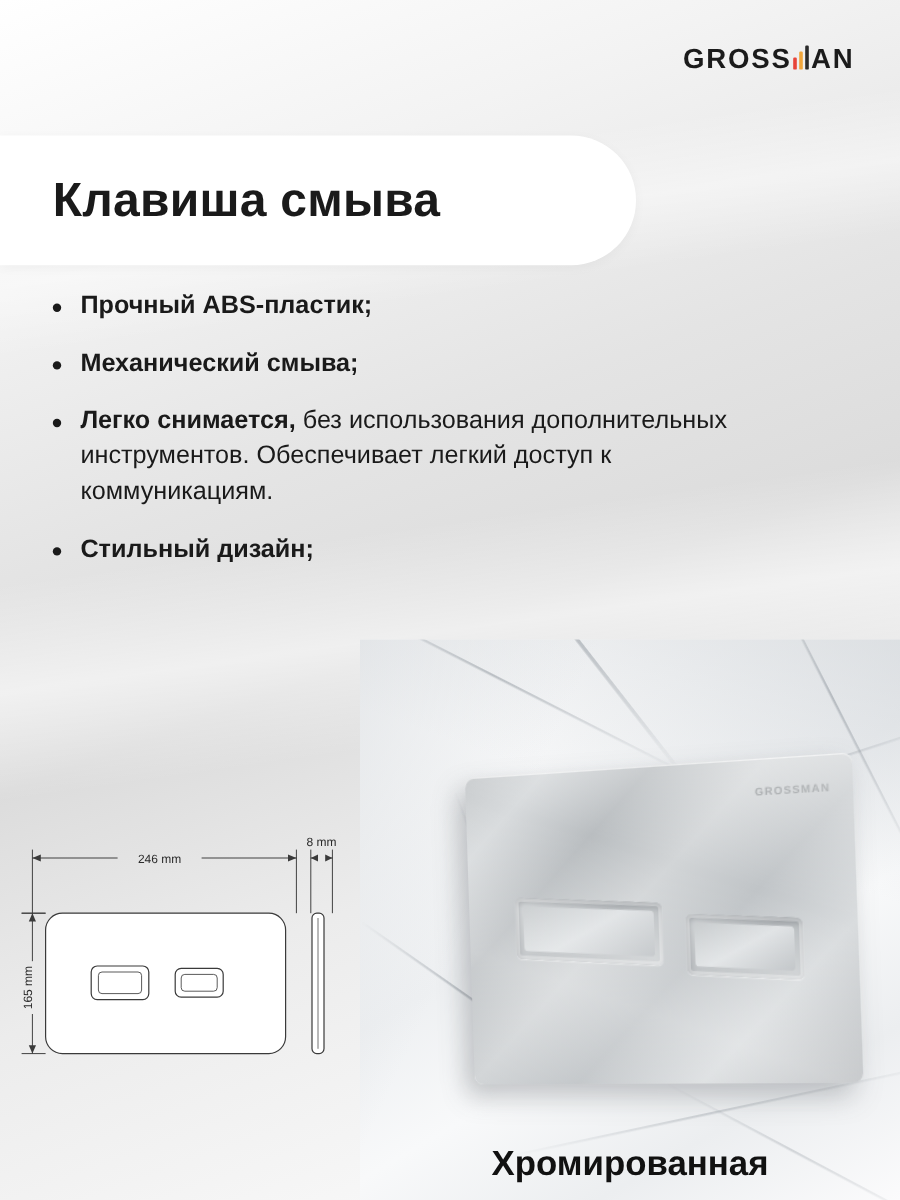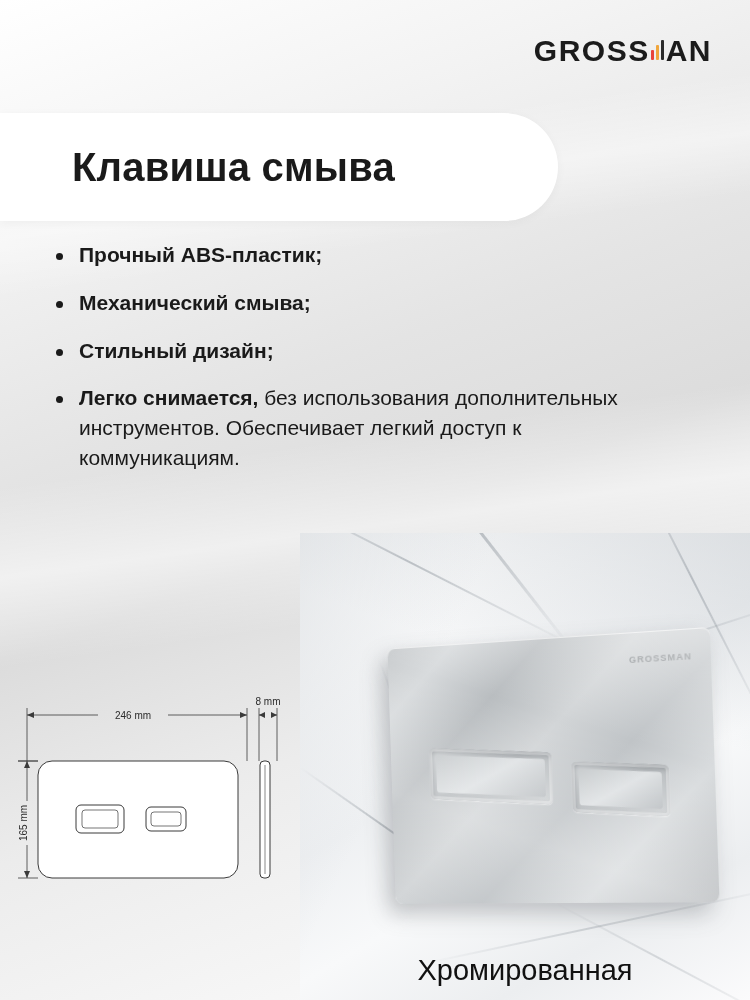--- a/index.html
+++ b/index.html
@@ -35,21 +35,21 @@
   
   .brand {
     position: absolute;
     top: 34px;
     right: 38px;
     display: flex;
     align-items: center;
     letter-spacing: 1px;
   }
   .brand-text {
-    font-size: 30px;
+    font-size: 23px;
     font-weight: bold;
     color: #1b1b1b;
     letter-spacing: 1.5px;
     font-family: "Liberation Sans", sans-serif;
   }
   .brand-mark {
     position: relative;
     display: inline-block;
     width: 16px;
     height: 30px;
@@ -72,35 +72,34 @@
     left: 0;
     top: 113px;
     width: 530px;
     height: 108px;
     background: #ffffff;
     border-top-right-radius: 54px;
     border-bottom-right-radius: 54px;
     display: flex;
     align-items: center;
     box-shadow: 0 2px 10px rgba(0,0,0,0.04);
-    padding-left: 28px;
   }
   .title-card h1 {
     margin: 0 0 0 44px;
     font-size: 40px;
     line-height: 1;
     font-weight: bold;
     color: #1a1a1a;
     letter-spacing: 0.2px;
   }
 
   
   .features {
     position: absolute;
-    left: 56px;
+    left: 44px;
     top: 240px;
     width: 600px;
   }
   .feature {
     display: flex;
     align-items: flex-start;
     margin-bottom: 18px;
   }
   .dot {
     width: 7px;
@@ -211,21 +210,21 @@
     background: linear-gradient(150deg, #c4c8ca 0%, #dfe2e4 50%, #bcc0c3 100%);
   }
 
   .caption {
     position: absolute;
     left: 310px;
     bottom: 12px;
     width: 430px;
     text-align: center;
     font-size: 29px;
-    font-weight: normal;
+    font-weight: bold;
     line-height: 1.25;
     color: #111111;
   }
 
   
   .drawing {
     position: absolute;
     left: 0;
     top: 0;
     width: 300px;
@@ -269,27 +268,27 @@
     </div>
     <div class="feature">
       <span class="dot"></span>
       <div class="feature-text">
         <span class="strong">Механический смыва;</span><span class="normal"></span>
       </div>
     </div>
     <div class="feature">
       <span class="dot"></span>
       <div class="feature-text">
-        <span class="strong">Стильный дизайн;</span><span class="normal"></span>
+        <span class="strong">Легко снимается,</span><span class="normal"> без использования дополнительных инструментов. Обеспечивает легкий доступ к коммуникациям.</span>
       </div>
     </div>
     <div class="feature">
       <span class="dot"></span>
       <div class="feature-text">
-        <span class="strong">Легко снимается,</span><span class="normal"> без использования дополнительных инструментов. Обеспечивает легкий доступ к коммуникациям.</span>
+        <span class="strong">Стильный дизайн;</span><span class="normal"></span>
       </div>
     </div>
   </div>
 
   <div class="bottom">
 
     <div class="drawing">
       <svg width="300" height="467" viewBox="0 0 300 467" xmlns="http://www.w3.org/2000/svg">
         <g stroke="#3a3a3a" stroke-width="0.8" fill="none">
 

